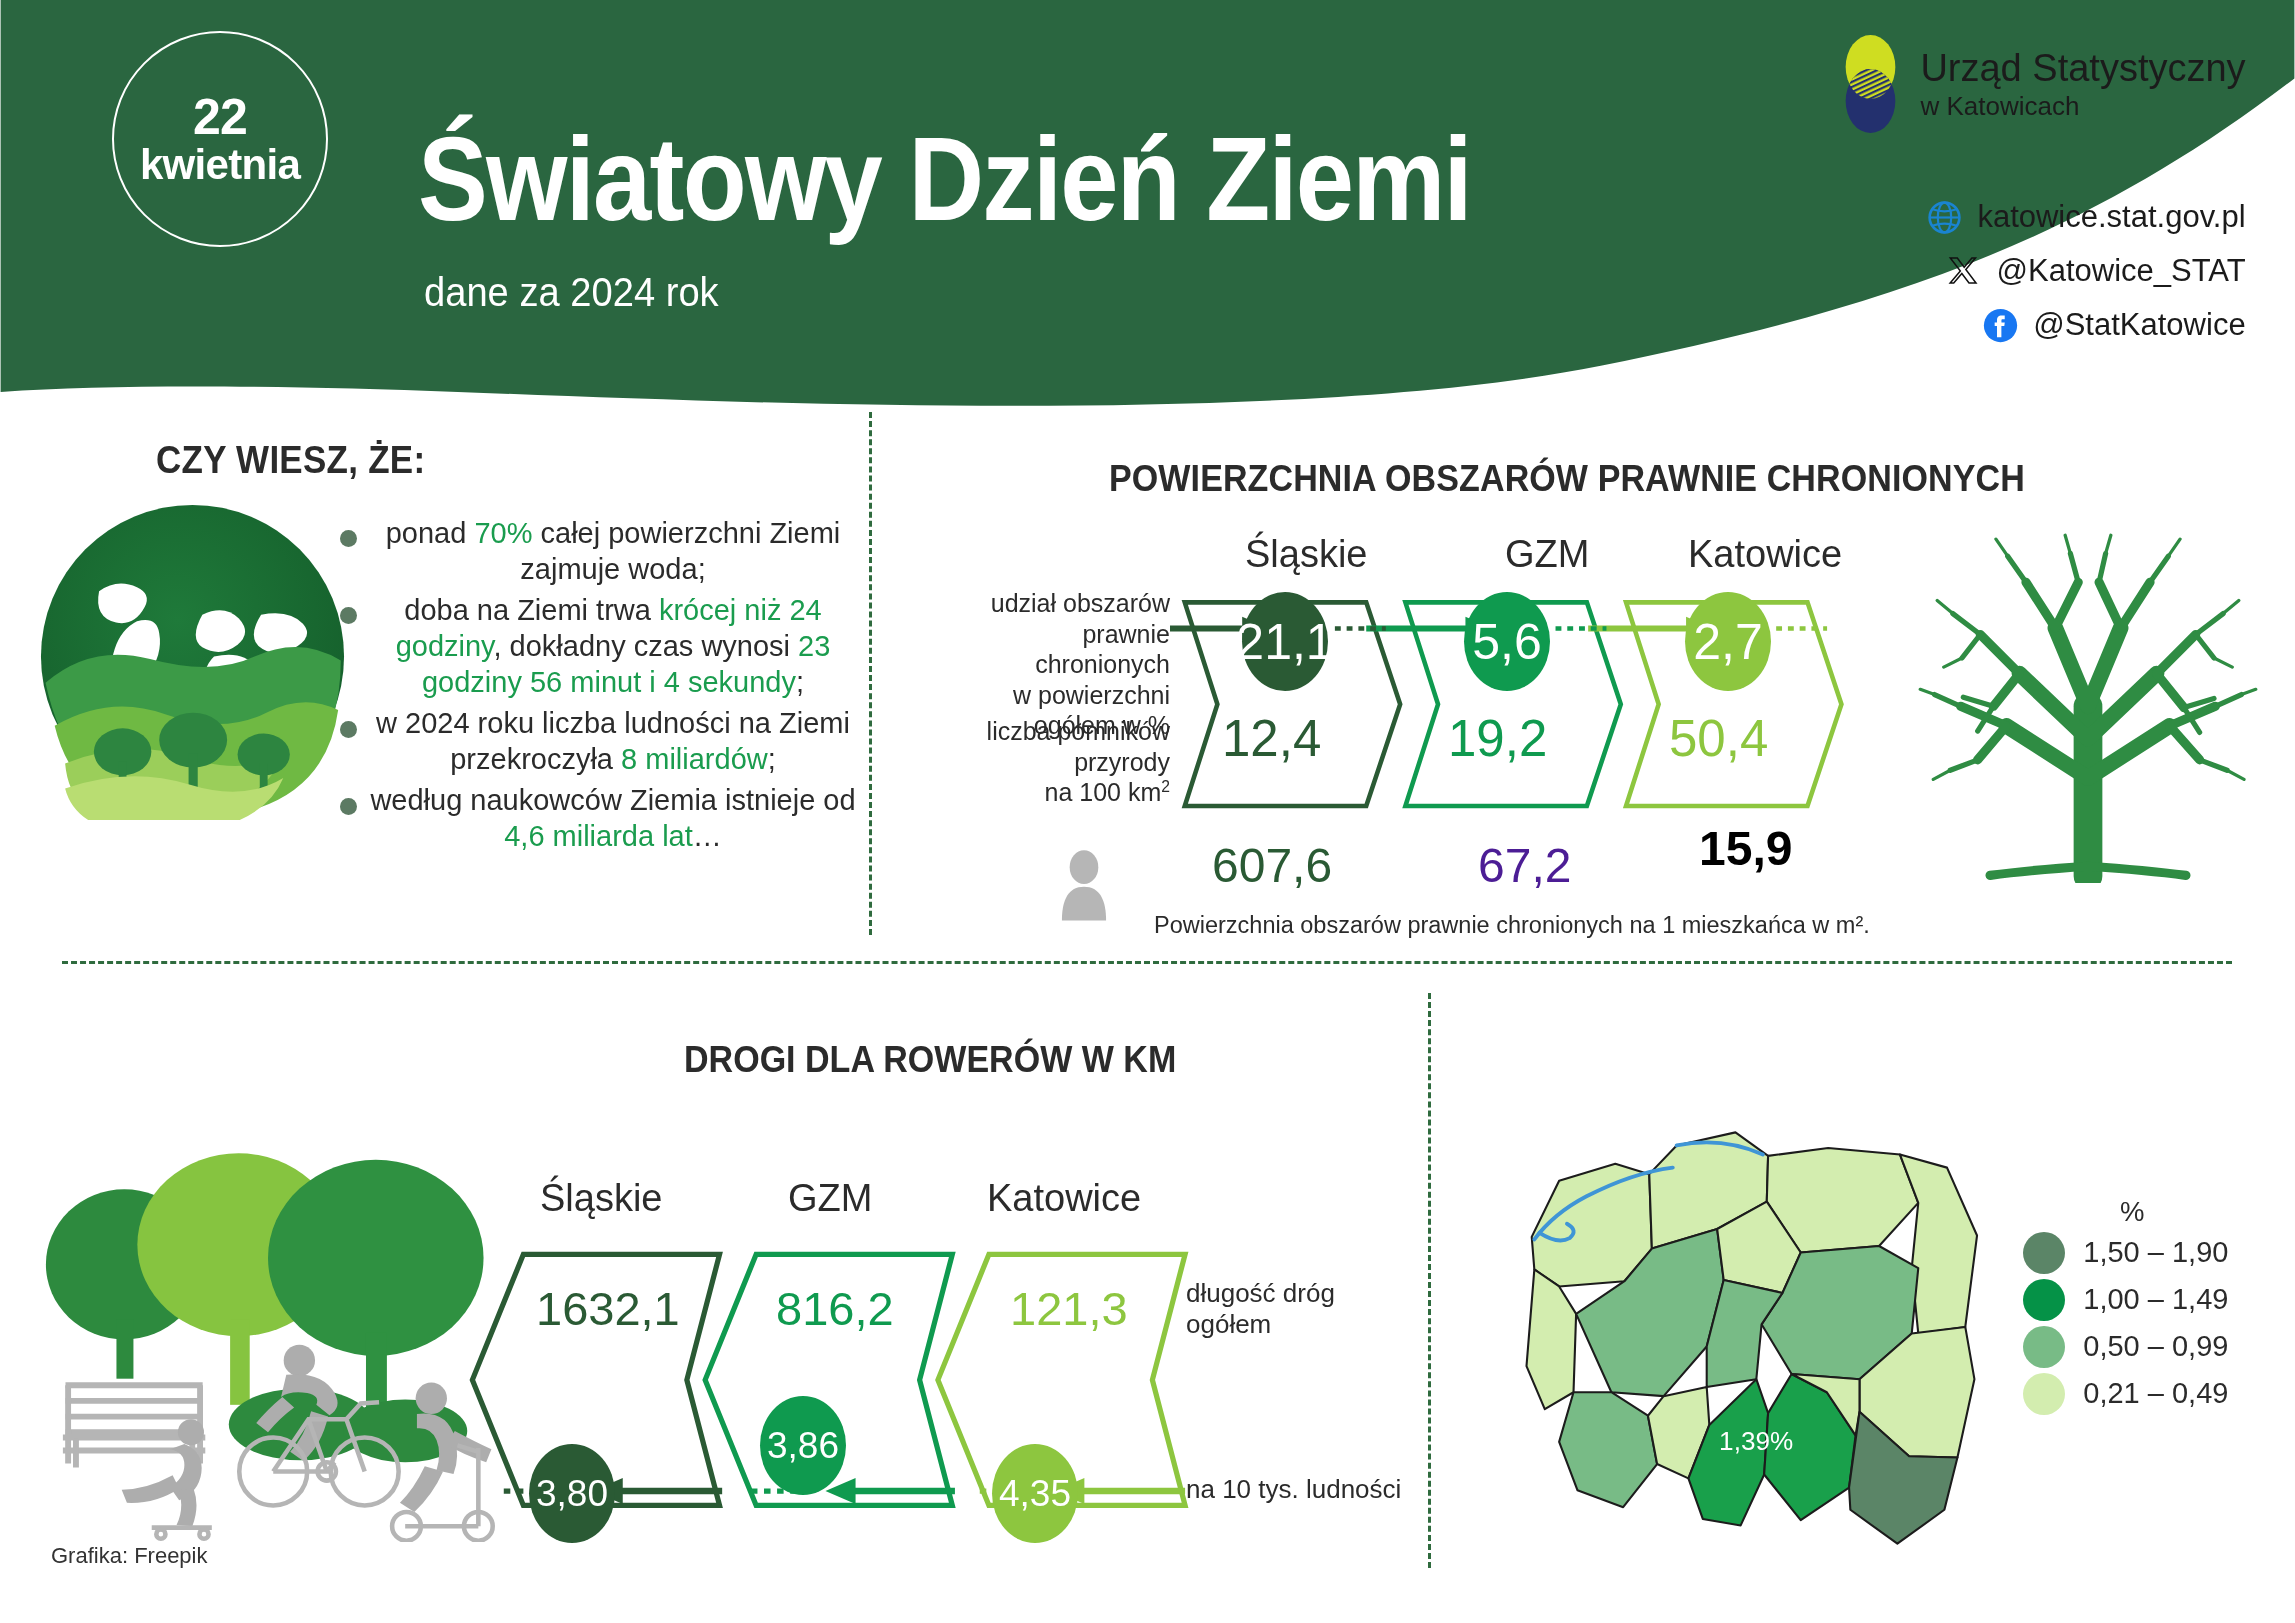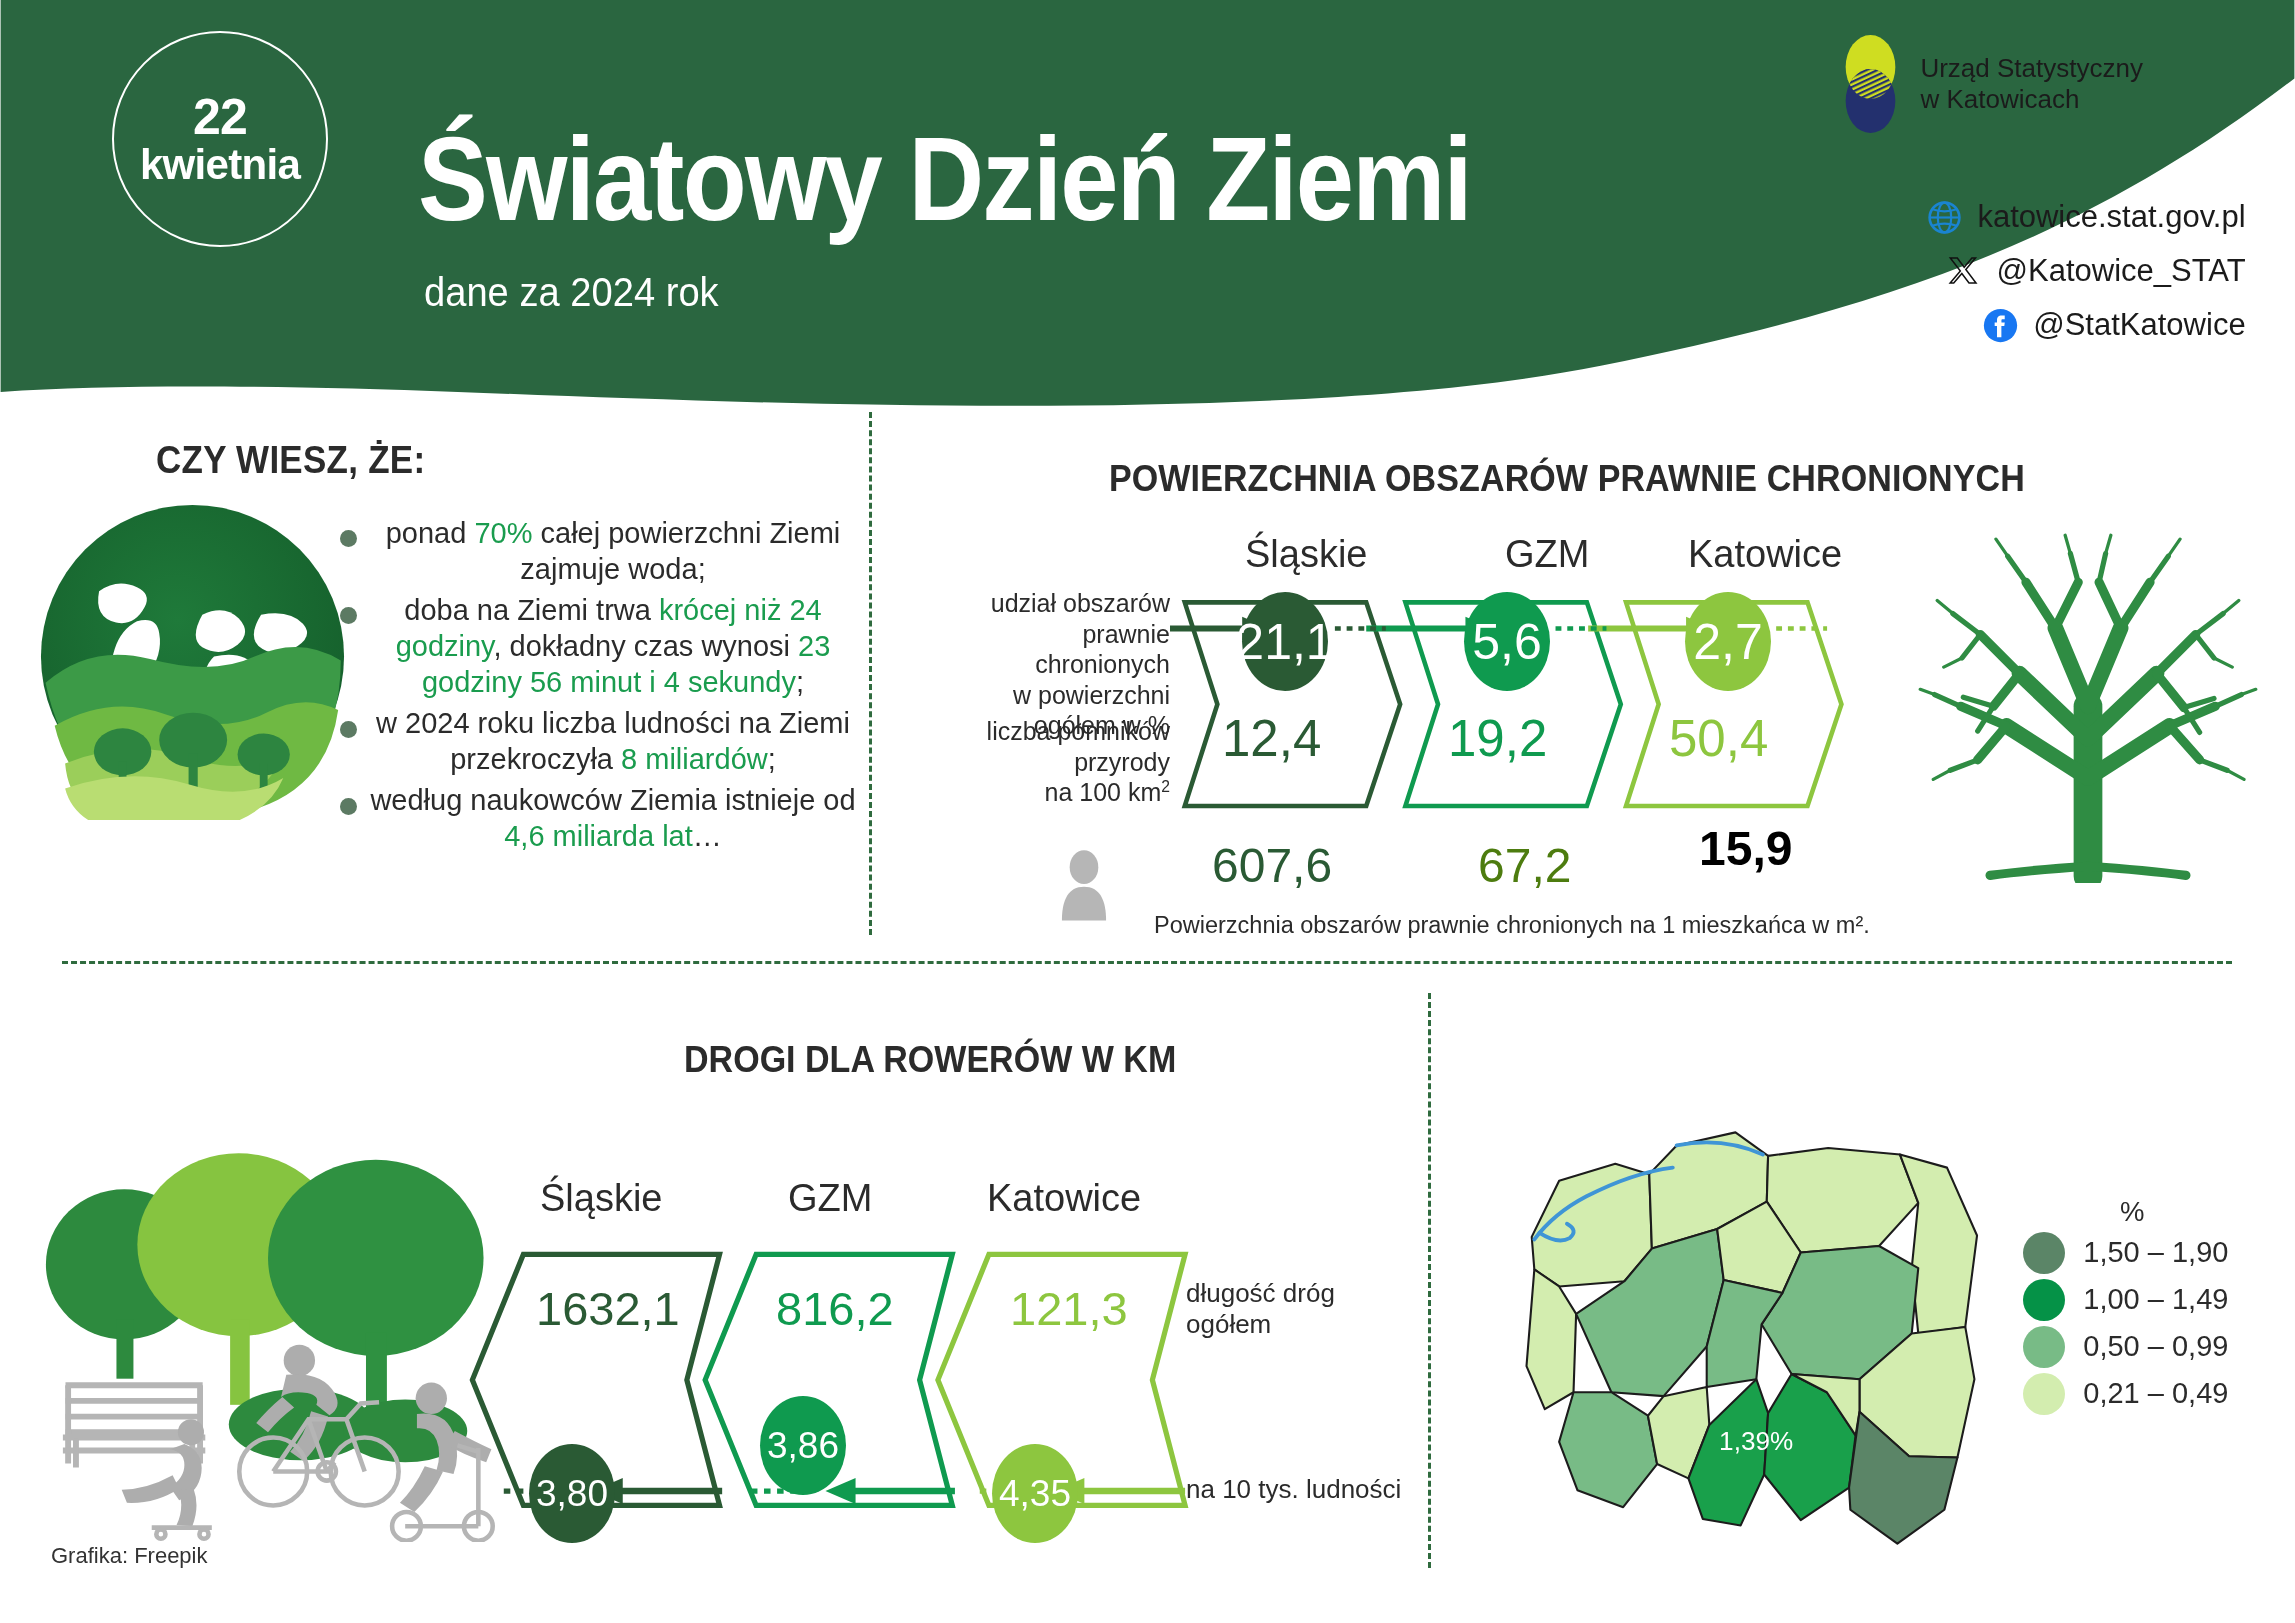--- a/index.html
+++ b/index.html
@@ -30,21 +30,21 @@
   }
   .sub-title {
     position:absolute; left:424px; top:269px;
     color:#ffffff; font-size:41px; font-weight:400;
     transform: scaleX(0.93); transform-origin:left center;
   }
 
   
   .logo-block { position:absolute; left:1835px; top:33px; display:flex; align-items:center; gap:14.4px; }
   .logo-text { color:#1b1b1b; line-height:1.18; }
-  .logo-l1 { font-size:26px; }
+  .logo-l1 { font-size:38px; }
   .logo-l2 { font-size:26px; }
 
   .contact-list { position:absolute; left:1926px; top:190px; }
   .contact-row { display:flex; align-items:center; justify-content:flex-end; gap:14.4px; height:54px; }
   .contact-row .ctxt { font-size:31px; color:#1b1b1b; }
   .ic { width:37px; height:37px; flex:0 0 37px; display:flex; align-items:center; justify-content:center; }
 
   
   .vdiv {
     position:absolute; width:0; border-left:3.3px dashed #2f6b3e;
@@ -295,21 +295,21 @@
   </div>
   <div class="circ" style="left:1685px; top:592px; width:86px; height:99px; background:#8dc63f;">
     <span>2,7</span>
   </div>
 
   <div class="bigval" style="left:1222px; top:709px; color:#2a5a34;">12,4</div>
   <div class="bigval" style="left:1448px; top:709px; color:#0f9a4f;">19,2</div>
   <div class="bigval" style="left:1669px; top:709px; color:#8dc63f;">50,4</div>
 
   <div class="percap" style="left:1212px; top:838px; color:#2a5a34;">607,6</div>
-  <div class="percap" style="left:1478px; top:838px; color:#4d7c0f;">67,2</div>
+  <div class="percap" style="left:1478px; top:838px; color:#4c1d95;">67,2</div>
   <div class="percap" style="left:1699px; top:821px; color:#000000;font-weight:bold;">15,9</div>
 
   <svg class="person-icon" viewBox="0 0 80 110">
     <ellipse cx="40" cy="26" rx="22" ry="26" fill="#b6b6b6"></ellipse>
     <path d="M40 56 C16 56 6 76 6 108 L74 108 C74 76 64 56 40 56 Z" fill="#b6b6b6"></path>
   </svg>
   <div class="percap-note" style="left:1154px; top:912px;">Powierzchnia obszarów prawnie chronionych na 1 mieszkańca w m².</div>
 
   <svg class="tree-bare" viewBox="0 0 530 570">
     <g stroke="#2f8c43" fill="none" stroke-linecap="round">

